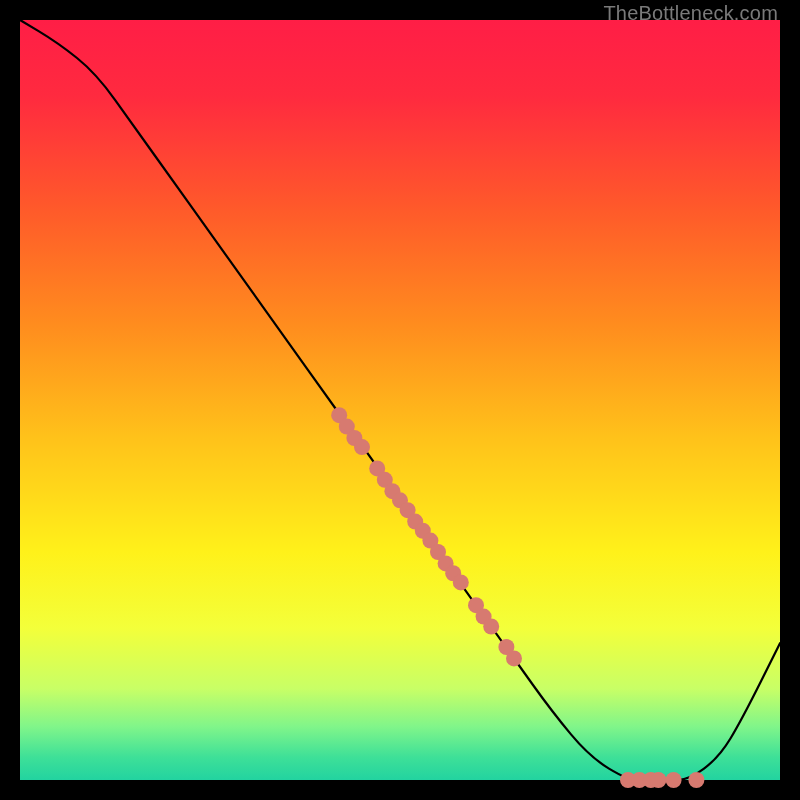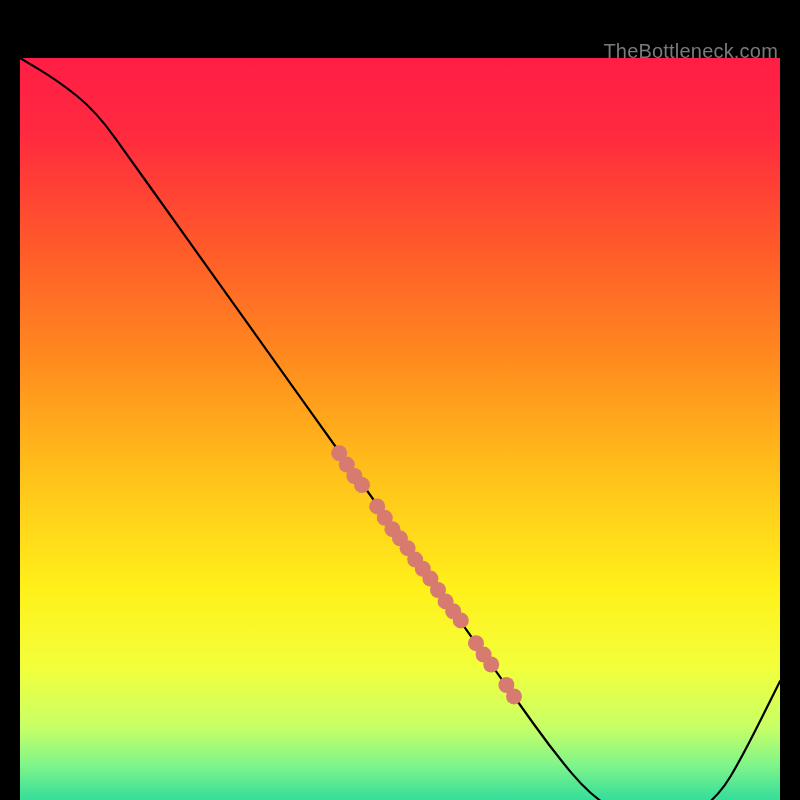--- a/index.html
+++ b/index.html
@@ -11,21 +11,20 @@
     overflow: hidden;
     font-family: Arial, Helvetica, sans-serif;
   }
   .canvas {
     position: absolute;
     left: 0;
     top: 0;
     width: 800px;
     height: 696px;
     background: #000;
-    margin-top: 38px;
   }
   .plot {
     position: absolute;
     left: 20px;
     top: 20px;
     width: 760px;
     height: 760px;
   }
   .watermark {
     position: absolute;

